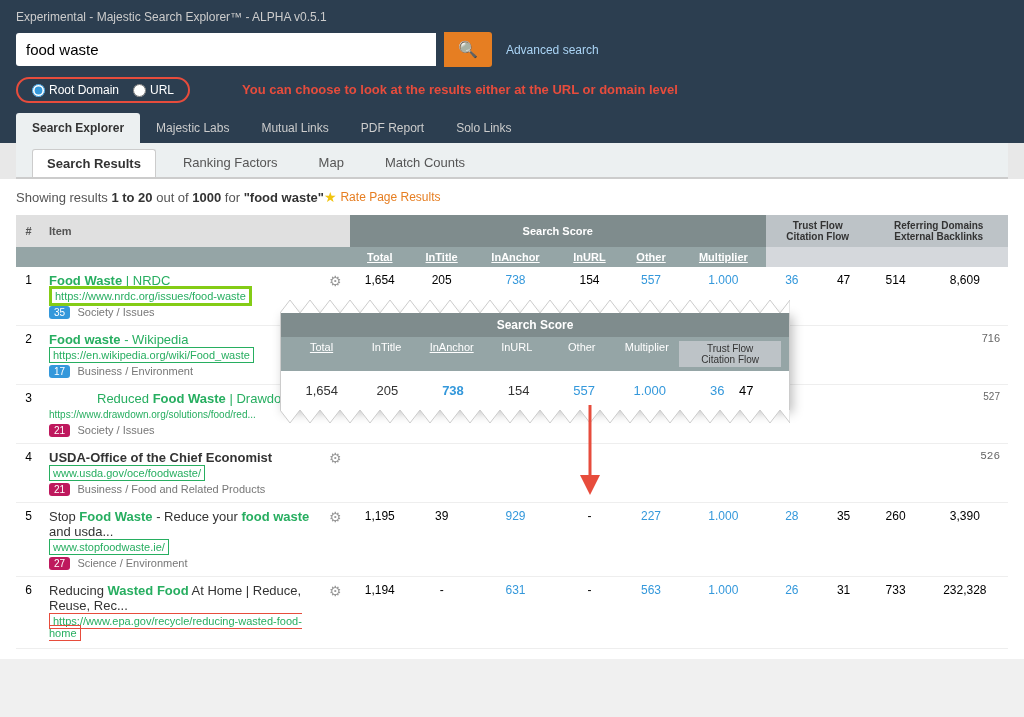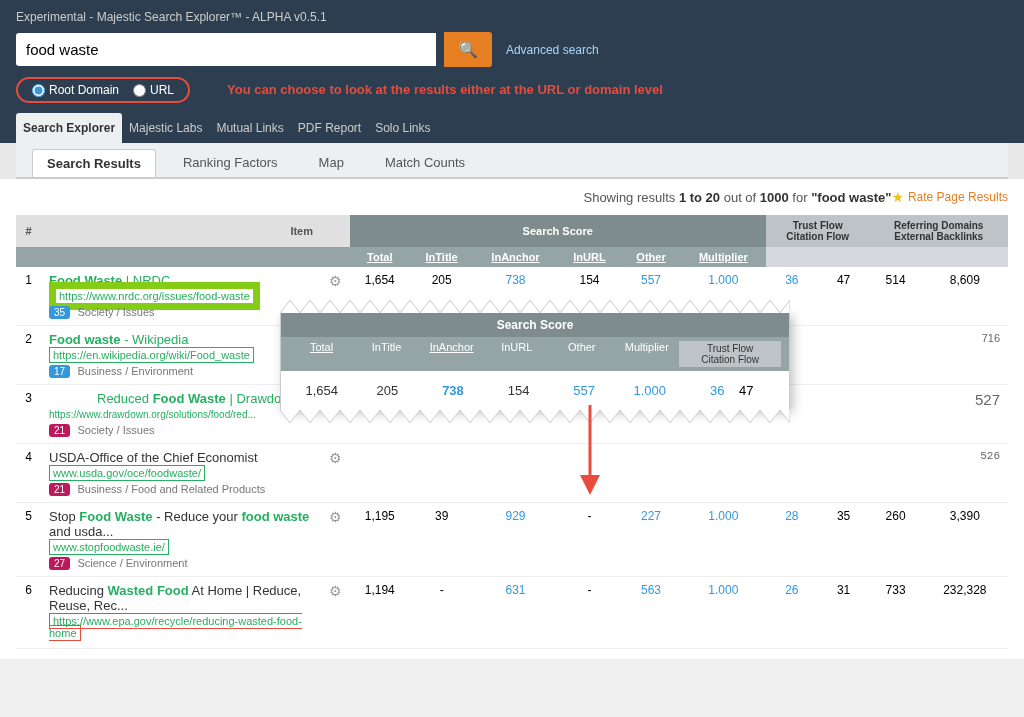--- a/index.html
+++ b/index.html
@@ -68,32 +68,32 @@
       gap: 4px;
       cursor: pointer;
     }
     .radio-label input[type=radio] {
       accent-color: #3498db;
     }
     .annotation-text {
       color: #e74c3c;
       font-size: 13px;
       font-weight: bold;
-      margin-left: 21px;
+      margin-left: 36px;
       line-height: 1.4;
     }
 
     
     .nav-tabs {
       display: flex;
       gap: 0;
       background: #2c3e50;
     }
     .nav-tab {
-      padding: 8px 7px;
+      padding: 8px 16px;
       color: #ccc;
       font-size: 12px;
       cursor: pointer;
       border-radius: 3px 3px 0 0;
       background: transparent;
     }
     .nav-tab.active {
       background: #ecf0f1;
       color: #333;
       font-weight: bold;
@@ -125,21 +125,21 @@
     
     .results-area {
       background: white;
       padding: 10px 16px;
     }
     .showing-text {
       font-size: 13px;
       color: #555;
       margin-bottom: 10px;
       display: flex;
-      justify-content: flex-end;
+      justify-content: flex-start;
       align-items: center;
     }
     .showing-text strong { color: #333; }
     .rate-page {
       color: #e67e22;
       font-size: 12px;
       display: flex;
       align-items: center;
       gap: 4px;
     }
@@ -151,21 +151,21 @@
       border-collapse: collapse;
       font-size: 12px;
     }
     .results-table th {
       background: #7f8c8d;
       color: white;
       padding: 5px 8px;
       text-align: center;
       font-size: 11px;
     }
-    .results-table th.left { text-align: right; }
+    .results-table th.left { text-align: left; }
     .results-table .subheader th {
       background: #95a5a6;
       font-size: 11px;
       padding: 4px 8px;
     }
     .results-table .subheader th a,
     .results-table .subheader th span {
       color: white;
       text-decoration: underline;
       cursor: pointer;
@@ -277,21 +277,21 @@
     <tbody>
 
       <tr>
         <td>1</td>
         <td class="left">
           <div class="item-title">
             <span style="color:#27ae60; font-weight:bold;">Food Waste</span>
             <span style="color:#27ae60;"> | NRDC</span>
           </div>
           <div class="item-url">
-            <span style="border:7px solid #84cc16; padding:1px 3px; color:#27ae60; font-size:11px;">https://www.nrdc.org/issues/food-waste</span>
+            <span style="border:3px solid #84cc16; padding:1px 3px; color:#27ae60; font-size:11px;">https://www.nrdc.org/issues/food-waste</span>
           </div>
           <div>
             <span class="category-badge blue">35</span>
             <span class="category-text">Society / Issues</span>
           </div>
         </td>
         <td><span class="gear-icon">⚙</span></td>
         <td>1,654</td>
         <td>205</td>
         <td><a href="#" class="link-blue">738</a></td>
@@ -341,28 +341,28 @@
           <div>
             <span class="category-badge">21</span>
             <span class="category-text">Society / Issues</span>
           </div>
         </td>
         <td><span class="gear-icon">⚙</span></td>
         <td colspan="6"></td>
         <td></td>
         <td></td>
         <td></td>
-        <td style="text-align:right; color:#666; font-size:15px;">527</td>
+        <td style="text-align:right; color:#666; font-size:10px;">527</td>
       </tr>
 
       <tr>
         <td>4</td>
         <td class="left">
           <div class="item-title">
-            <span style="color:#333;">USDA-Office of the Chief Economist</span>
+            <span style="color:#333;font-weight:bold;">USDA-Office of the Chief Economist</span>
           </div>
           <div class="item-url">
             <span style="border:1px solid #27ae60; padding:1px 3px; color:#27ae60; font-size:11px;">www.usda.gov/oce/foodwaste/</span>
           </div>
           <div>
             <span class="category-badge">21</span>
             <span class="category-text">Business / Food and Related Products</span>
           </div>
         </td>
         <td><span class="gear-icon">⚙</span></td>

